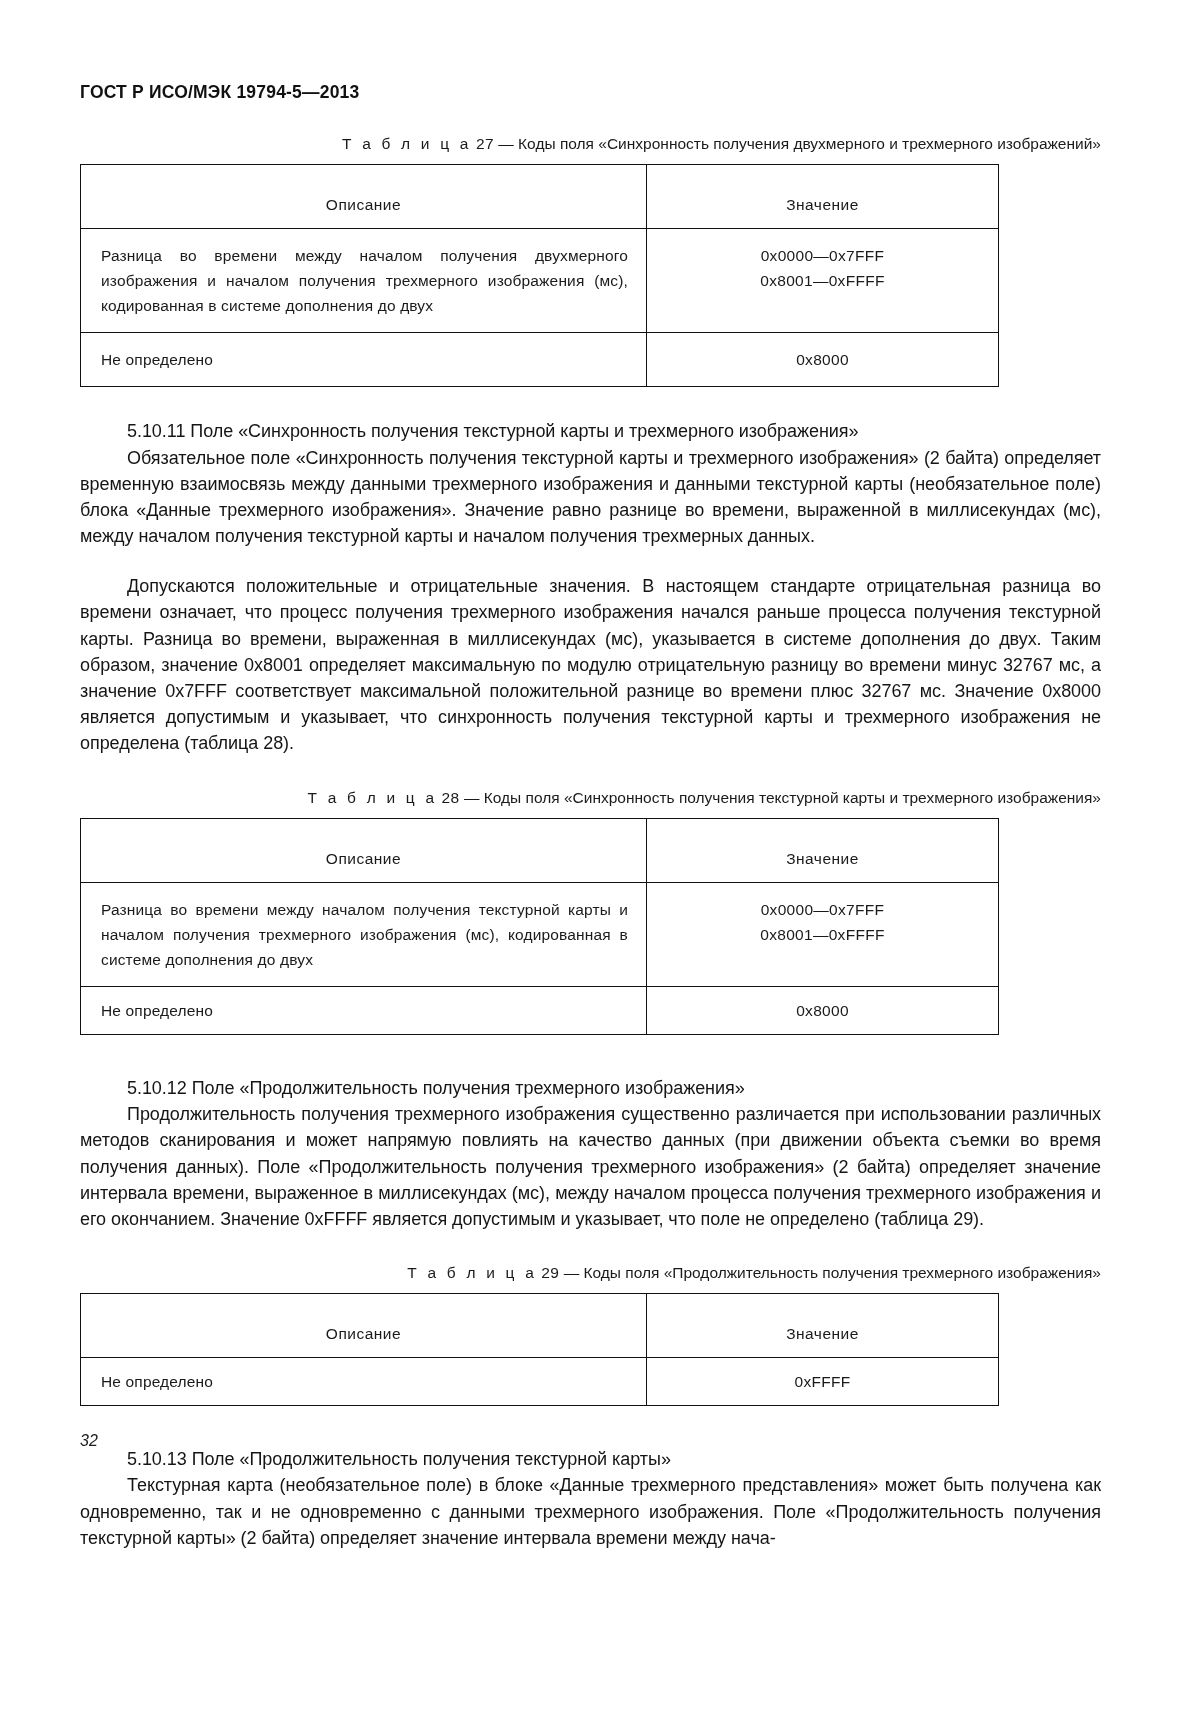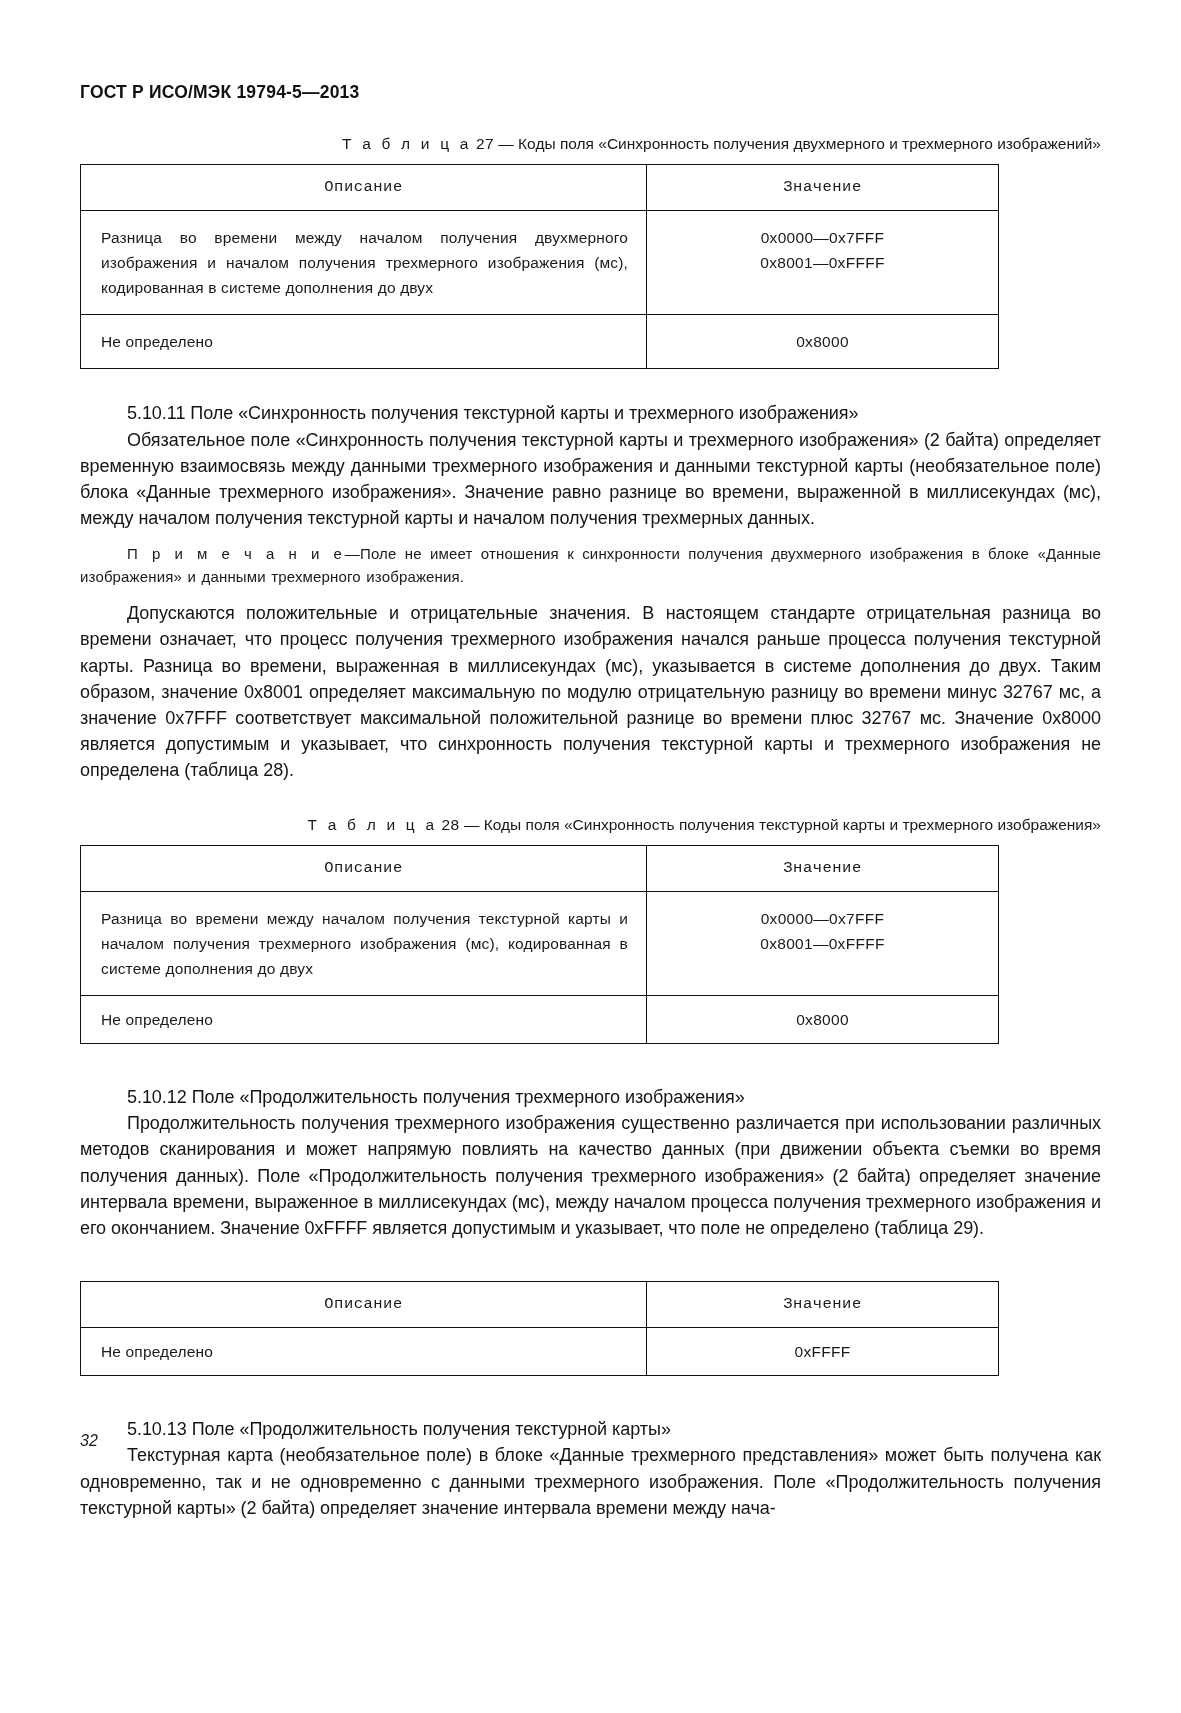--- a/index.html
+++ b/index.html
@@ -63,23 +63,22 @@
   table.gost th,
   table.gost td {
     border: 1px solid #111;
     font-weight: normal;
     font-size: 15.5px;
     color: #1a1a1a;
     vertical-align: top;
   }
   table.gost thead th {
     text-align: center;
-    padding: 13px 6px 14px;
+    padding: 31px 6px 14px;
     letter-spacing: 0.5px;
-    font-family: Liberation Mono, monospace;
   }
   table.gost tbody td.desc {
     text-align: justify;
     text-align-last: left;
     padding: 14px 18px 14px 20px;
     line-height: 1.62;
     letter-spacing: 0.15px;
   }
   table.gost tbody td.desc.nowrapjust {
     text-align: left;
@@ -178,23 +177,20 @@
       </tbody>
     </table>
 
     <div class="gap-lg"></div>
 
     <p class="body sec-head">5.10.11 Поле «Синхронность получения текстурной карты и трехмерного изображения»</p>
     <p class="body indent">Обязательное поле «Синхронность получения текстурной карты и трехмерного изображения» (2 байта) определяет временную взаимосвязь между данными трехмерного изображения и данными текстурной карты (необязательное поле) блока «Данные трехмерного изображения». Значение равно разнице во времени, выраженной в миллисекундах (мс), между началом получения текстурной карты и началом получения трехмерных данных.</p>
 
     <div class="gap-sm"></div>
 
-    <p class="note">
-      <span style="display:inline-block;width:47px"></span><span class="note-label">П р и м е ч а н и е</span><span>—</span><span>Поле не имеет отношения к синхронности получения двухмерного изображения в блоке «Данные изображения» и данными трехмерного изображения.</span>
-    </p>
 
     <div class="gap-sm"></div>
 
     <p class="body indent">Допускаются положительные и отрицательные значения. В настоящем стандарте отрицательная разница во времени означает, что процесс получения трехмерного изображения начался раньше процесса получения текстурной карты. Разница во времени, выраженная в миллисекундах (мс), указывается в системе дополнения до двух. Таким образом, значение 0x8001 определяет максимальную по модулю отрицательную разницу во времени минус 32767 мс, а значение 0x7FFF соответствует максимальной положительной разнице во времени  плюс 32767 мс. Значение 0x8000 является допустимым и указывает, что синхронность получения текстурной карты и трехмерного изображения не определена (таблица 28).</p>
 
     <div class="gap-lg"></div>
 
     <div class="table-caption">
       <span class="tc-word">Т а б л и ц а</span>
       <span class="tc-num">28</span>
@@ -226,20 +222,26 @@
       </tbody>
     </table>
 
     <div class="gap-xl"></div>
 
     <p class="body sec-head">5.10.12 Поле «Продолжительность получения трехмерного изображения»</p>
     <p class="body indent">Продолжительность получения трехмерного изображения существенно различается при использовании различных методов сканирования и может напрямую повлиять на качество данных (при движении объекта съемки во время получения данных). Поле «Продолжительность получения трехмерного изображения» (2 байта) определяет значение интервала времени, выраженное в миллисекундах (мс), между началом процесса получения трехмерного изображения и его окончанием. Значение 0xFFFF является допустимым и указывает, что поле не определено (таблица 29).</p>
 
     <div class="gap-lg"></div>
 
+    <div class="table-caption">
+      <span class="tc-word">Т а б л и ц а</span>
+      <span class="tc-num">29</span>
+      <span>—</span>
+      <span>Коды поля «Продолжительность получения трехмерного изображения»</span>
+    </div>
 
     <table class="gost">
       <colgroup>
           <col class="c1">
           <col class="c2">
         </colgroup>
       <thead>
         <tr>
           <th>Описание</th>
           <th>Значение</th>

